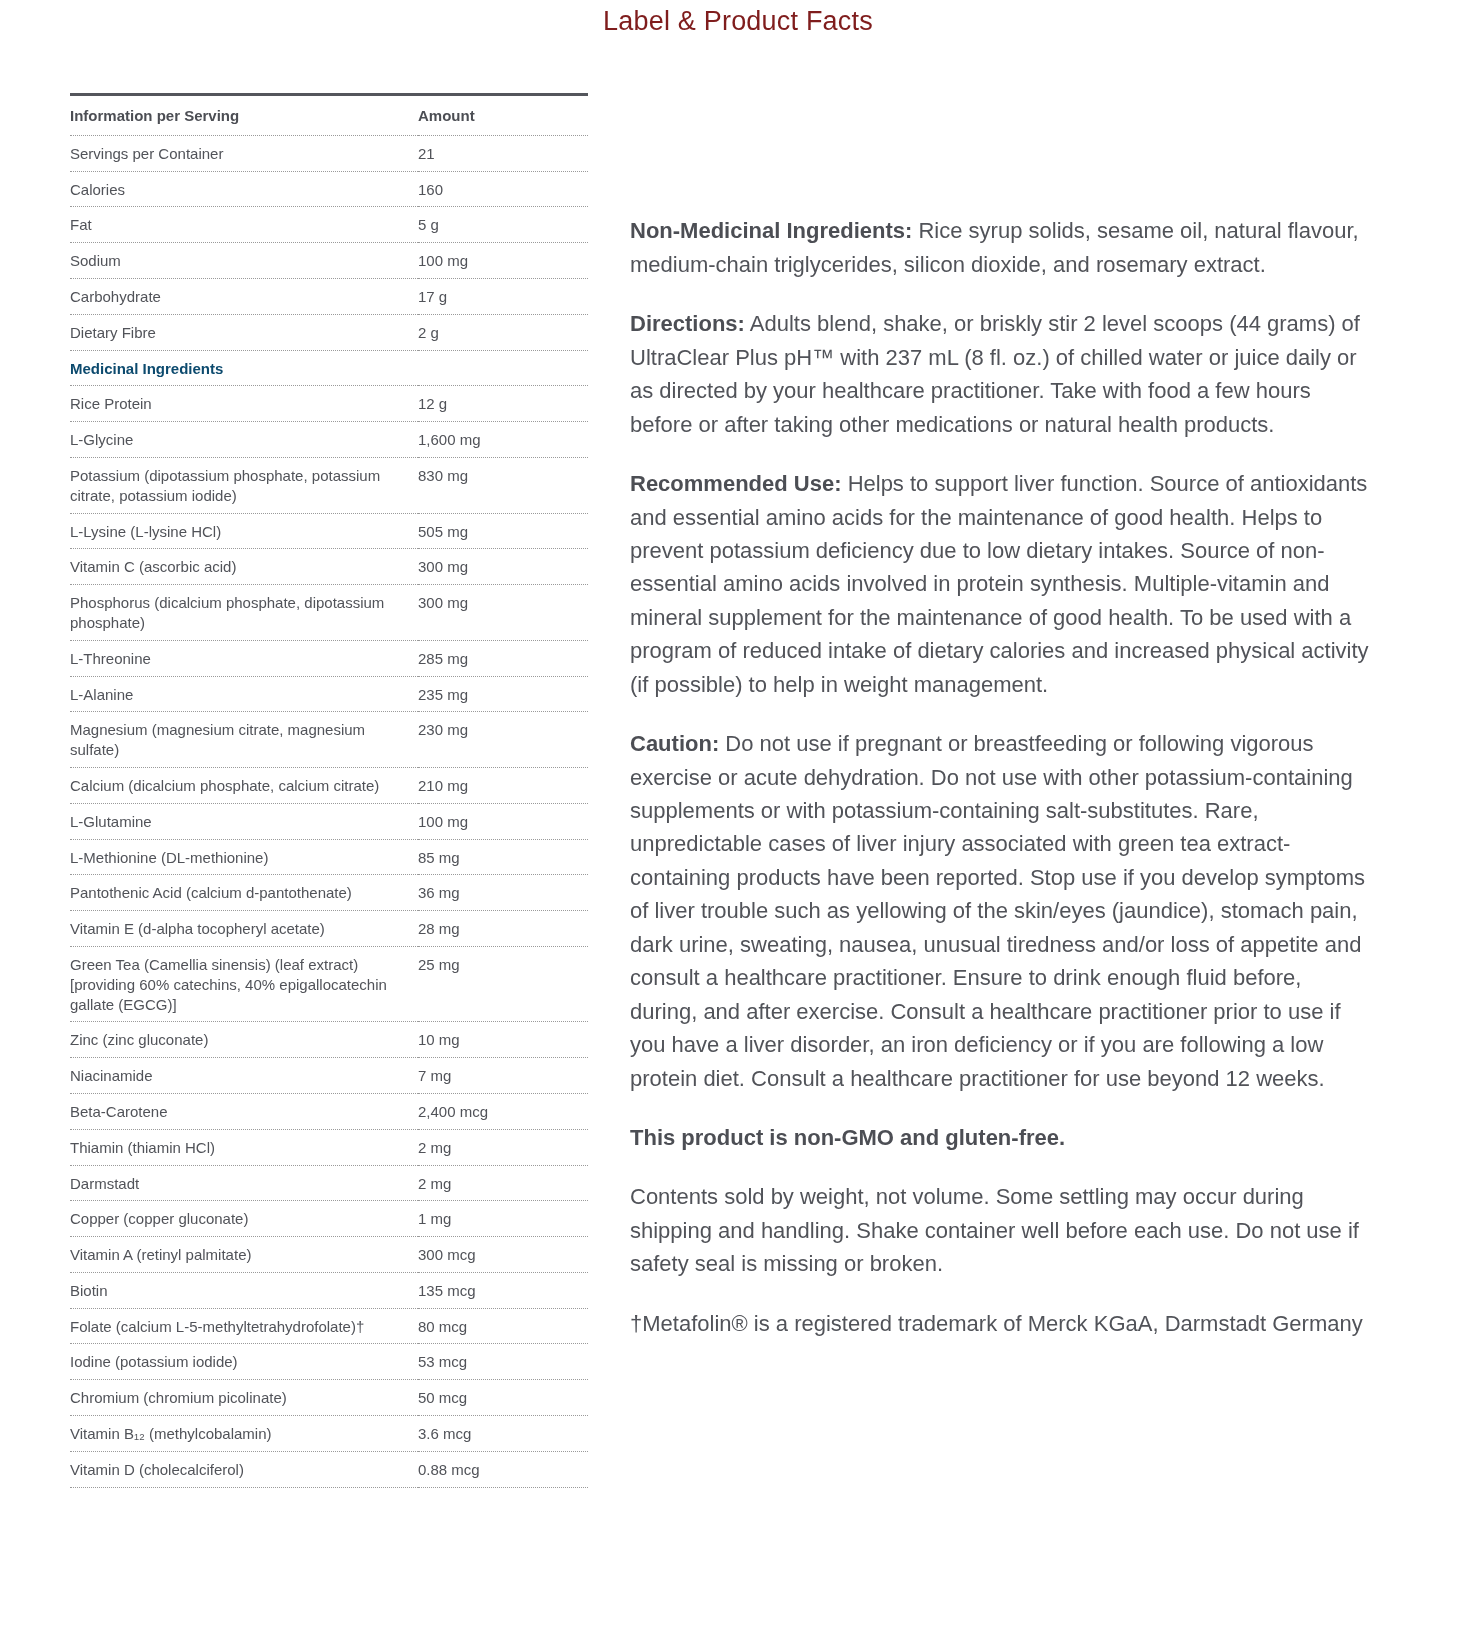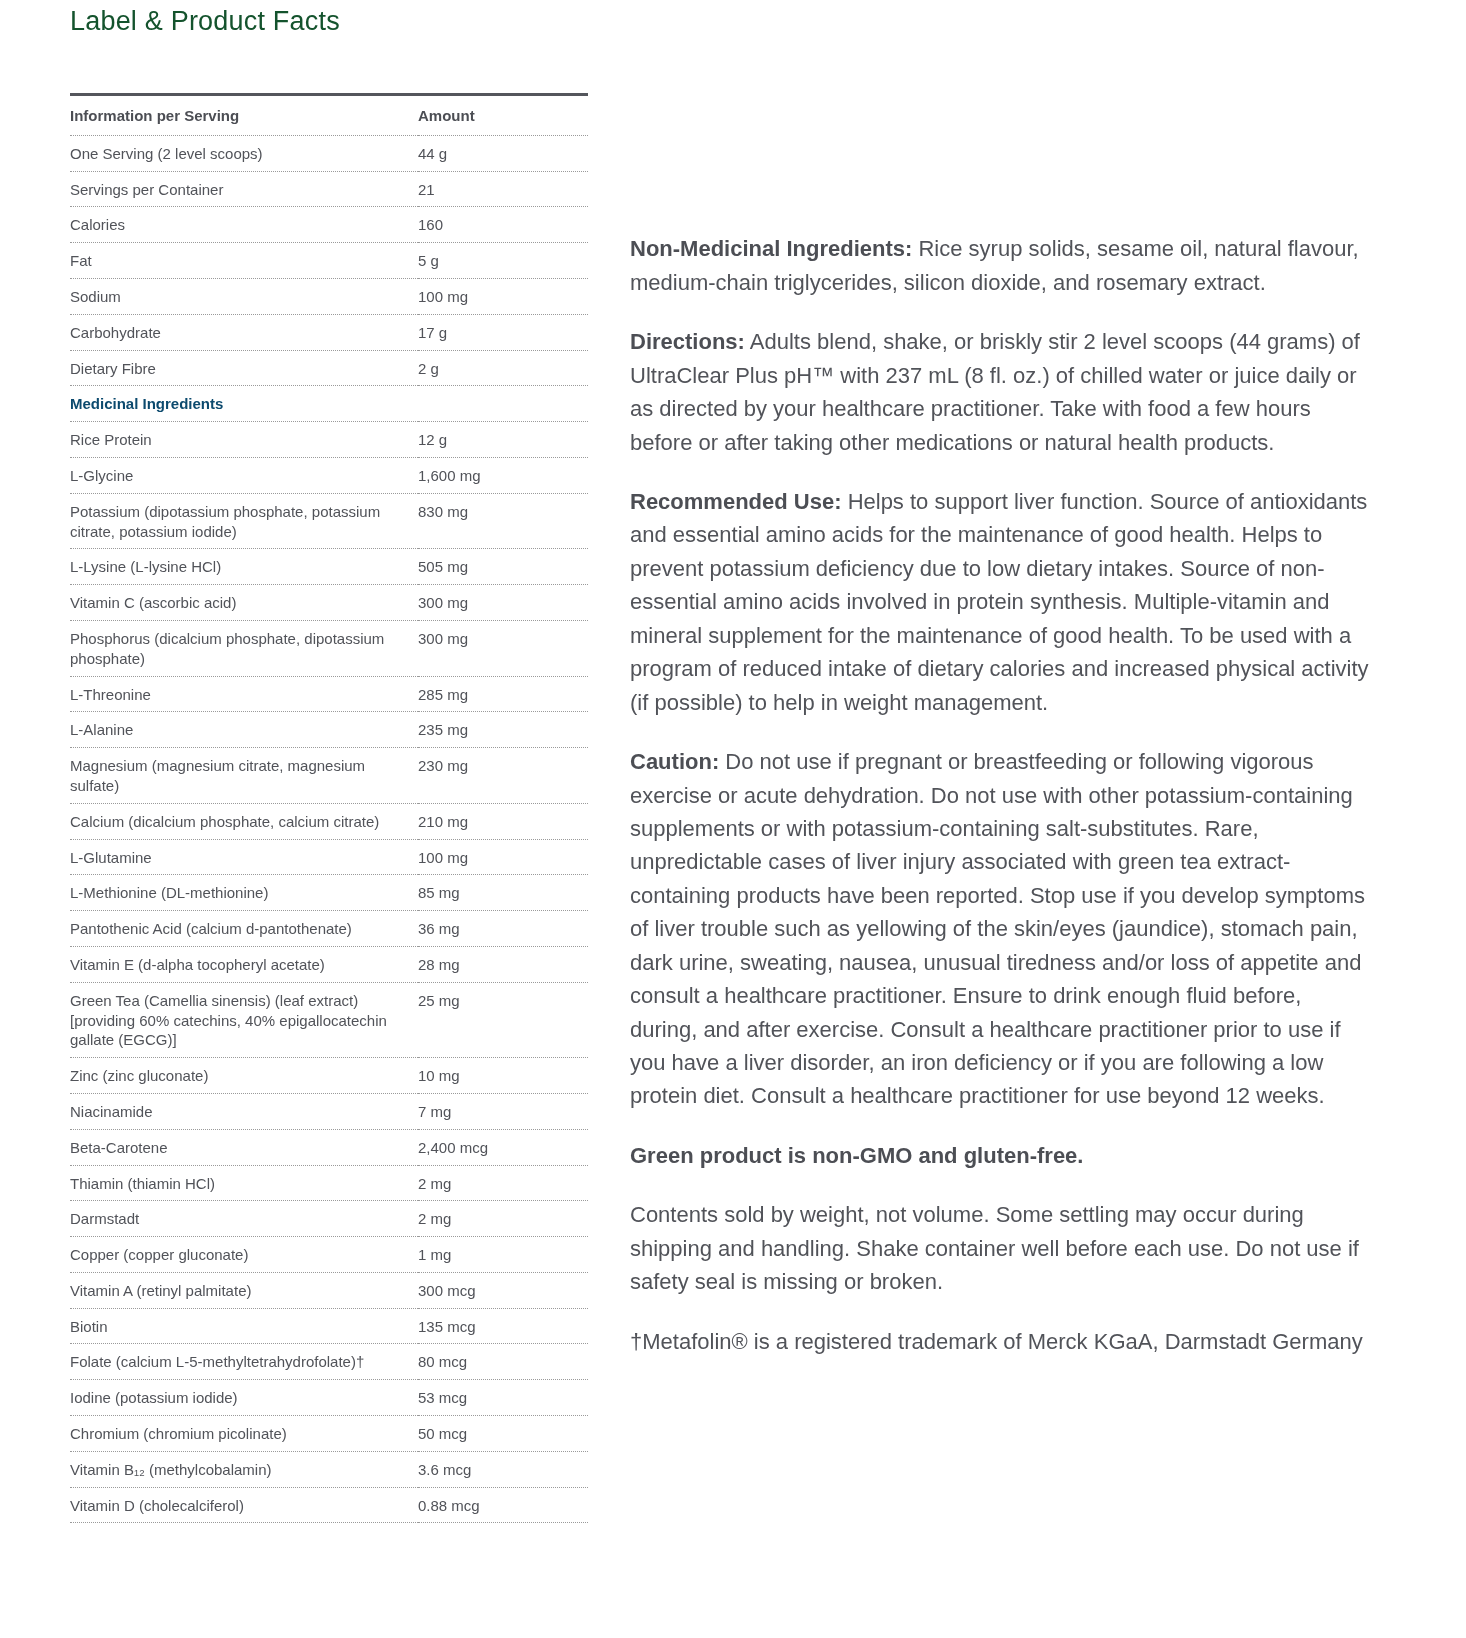--- a/index.html
+++ b/index.html
@@ -12,22 +12,23 @@
   .page {
     width: 1466px;
     min-height: 1638px;
     background: #ffffff;
     padding: 6px 60px 30px 70px;
   }
   h1.page-title {
     margin: 0 0 56px 0;
     font-size: 27px;
     font-weight: 400;
-    color: #14532d;
+    color: #7f1d1d;
     letter-spacing: 0.2px;
+    text-align: center;
   }
   .columns {
     display: flex;
     align-items: center;
   }
   
   table.facts-table {
     width: 518px;
     flex: 0 0 518px;
     border-collapse: collapse;
@@ -82,24 +83,20 @@
 
     <table class="facts-table">
       <thead>
         <tr>
           <th class="col-label">Information per Serving</th>
           <th class="col-amount">Amount</th>
         </tr>
       </thead>
       <tbody>
 
-          <tr>
-            <td class="col-label">One Serving (2 level scoops)</td>
-            <td class="col-amount">44 g</td>
-          </tr>
 
           <tr>
             <td class="col-label">Servings per Container</td>
             <td class="col-amount">21</td>
           </tr>
 
           <tr>
             <td class="col-label">Calories</td>
             <td class="col-amount">160</td>
           </tr>
@@ -276,21 +273,21 @@
     <div class="text-col">
 
         <p><strong>Non-Medicinal Ingredients:</strong><span> Rice syrup solids, sesame oil, natural flavour, medium-chain triglycerides, silicon dioxide, and rosemary extract.</span></p>
 
         <p><strong>Directions:</strong><span> Adults blend, shake, or briskly stir 2 level scoops (44 grams) of UltraClear Plus pH™ with 237 mL (8 fl. oz.) of chilled water or juice daily or as directed by your healthcare practitioner. Take with food a few hours before or after taking other medications or natural health products.</span></p>
 
         <p><strong>Recommended Use:</strong><span> Helps to support liver function. Source of antioxidants and essential amino acids for the maintenance of good health. Helps to prevent potassium deficiency due to low dietary intakes. Source of non-essential amino acids involved in protein synthesis. Multiple-vitamin and mineral supplement for the maintenance of good health. To be used with a program of reduced intake of dietary calories and increased physical activity (if possible) to help in weight management.</span></p>
 
         <p><strong>Caution:</strong><span> Do not use if pregnant or breastfeeding or following vigorous exercise or acute dehydration. Do not use with other potassium-containing supplements or with potassium-containing salt-substitutes. Rare, unpredictable cases of liver injury associated with green tea extract-containing products have been reported. Stop use if you develop symptoms of liver trouble such as yellowing of the skin/eyes (jaundice), stomach pain, dark urine, sweating, nausea, unusual tiredness and/or loss of appetite and consult a healthcare practitioner. Ensure to drink enough fluid before, during, and after exercise. Consult a healthcare practitioner prior to use if you have a liver disorder, an iron deficiency or if you are following a low protein diet. Consult a healthcare practitioner for use beyond 12 weeks.</span></p>
 
-        <p><strong>Green product is non-GMO and gluten-free.</strong><span></span></p>
+        <p><strong>This product is non-GMO and gluten-free.</strong><span></span></p>
 
         <p><strong></strong><span>Contents sold by weight, not volume. Some settling may occur during shipping and handling. Shake container well before each use. Do not use if safety seal is missing or broken.</span></p>
 
         <p><strong></strong><span>†Metafolin® is a registered trademark of Merck KGaA, Darmstadt Germany</span></p>
       </div>
 
   </div>
 </div>
 
 </body></html>

